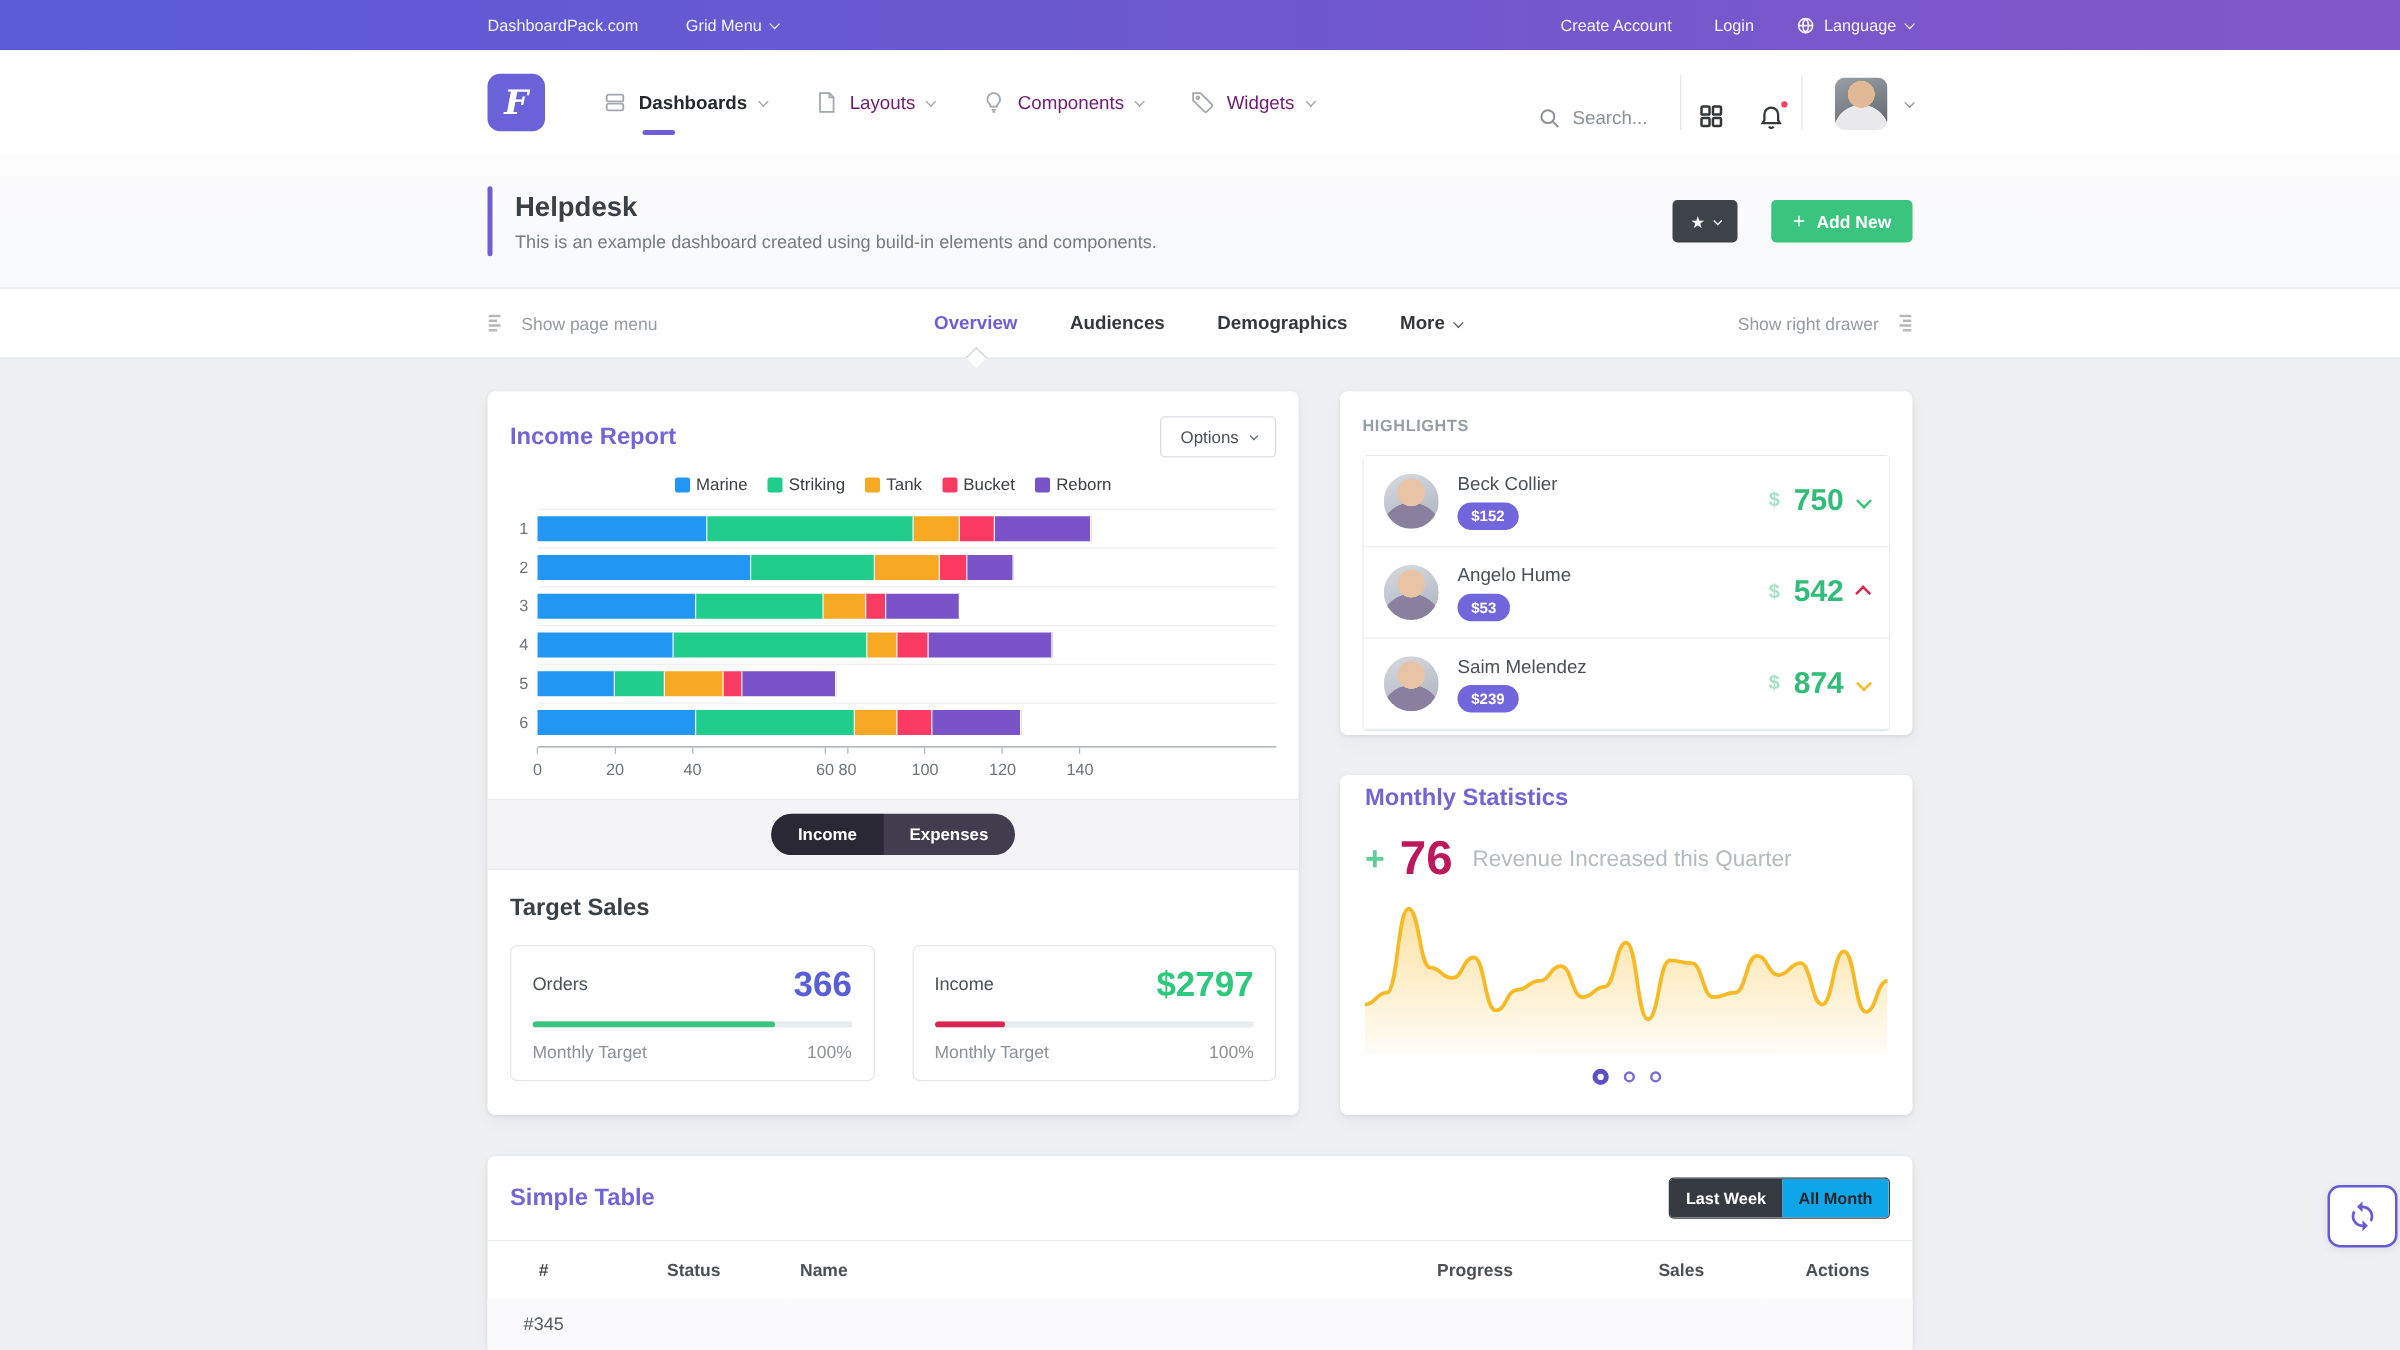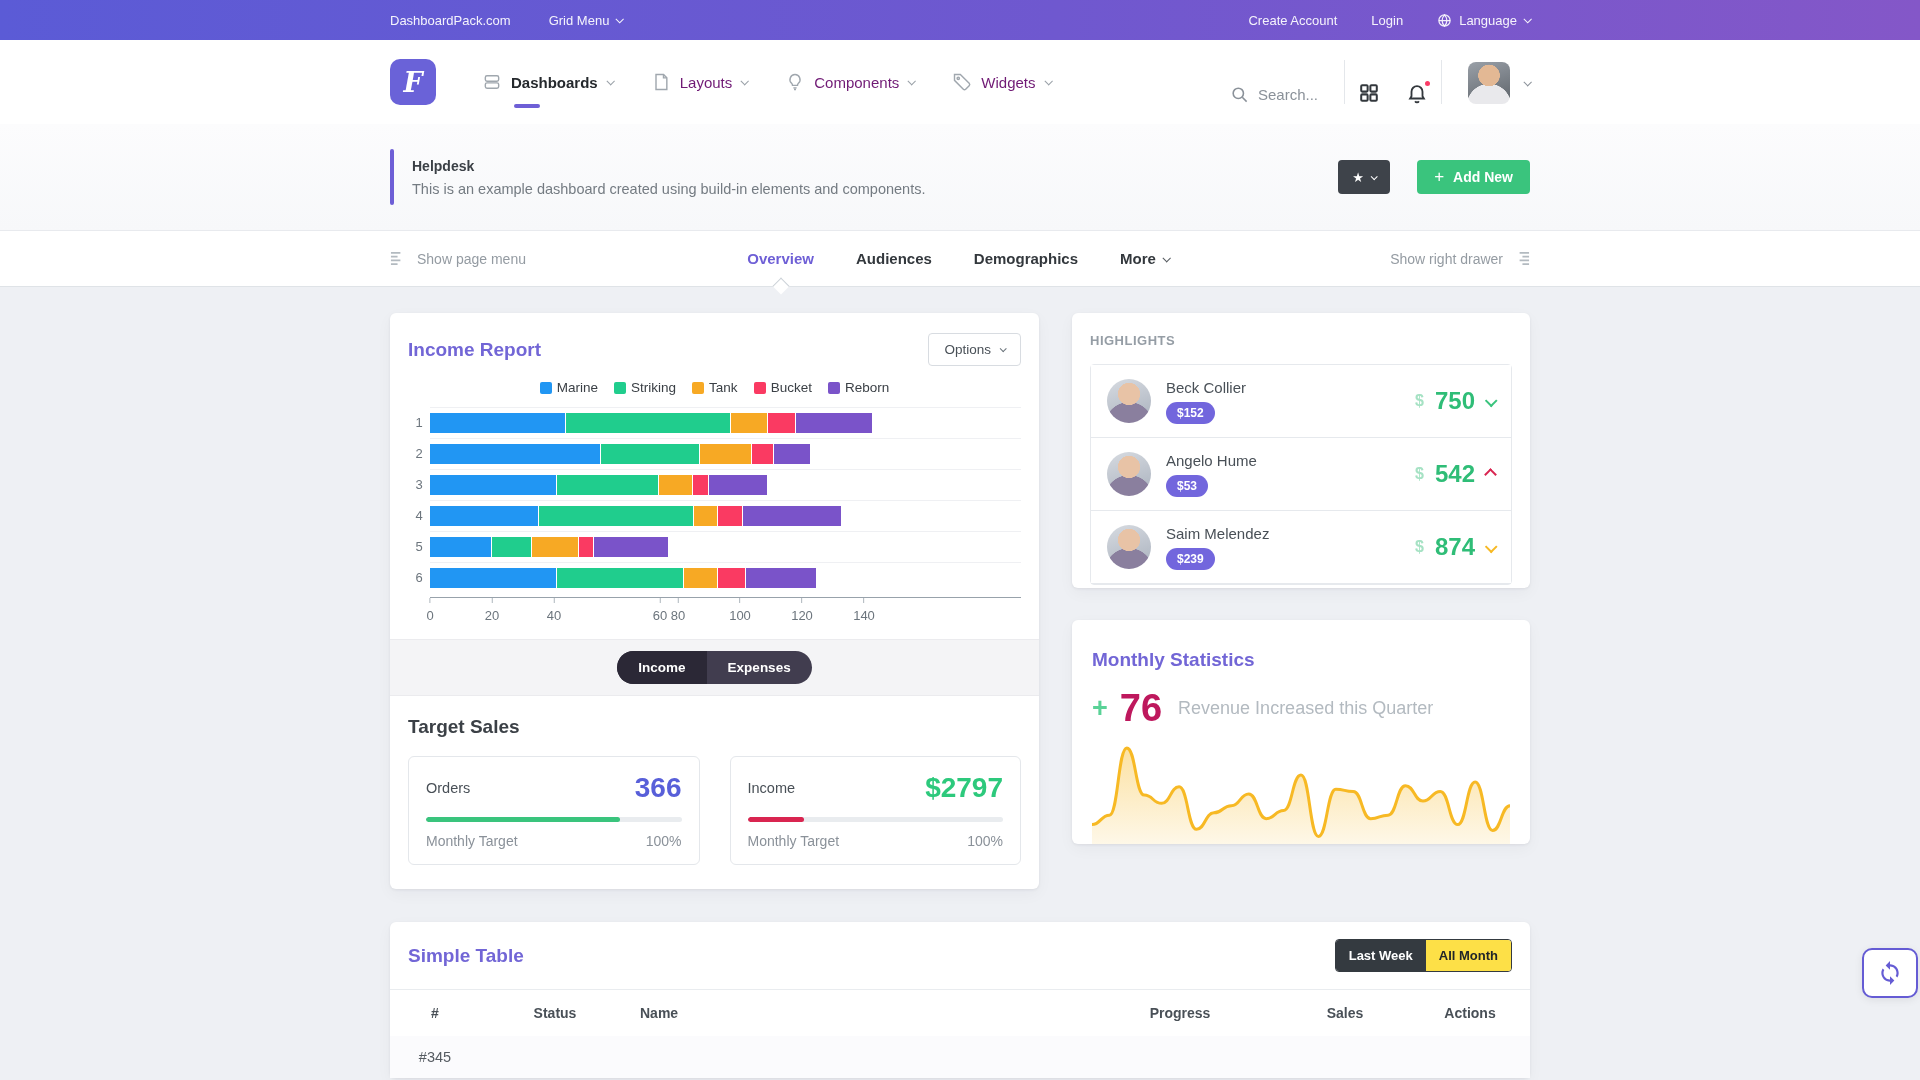--- a/index.html
+++ b/index.html
@@ -40,21 +40,21 @@
   .user-avatar { width:42px; height:42px; border-radius:8px;
     background:radial-gradient(circle at 50% 32%,#e3b894 0 30%,rgba(0,0,0,0) 31%),
                radial-gradient(circle at 50% 105%,#e9e9ec 0 45%,rgba(0,0,0,0) 46%),
                linear-gradient(160deg,#9aa0a8,#5d6369); }
   .user-wrap .chev { color:#8a9199; }
 
   
   .page-header { background:linear-gradient(180deg,#fcfcfd,#f7f8fa); border-bottom:1px solid #e8eaee; padding:25px 0; }
   .page-header .container { display:flex; align-items:center; }
   .title-accent { width:4px; height:56px; background:#6e5fd6; border-radius:2px; margin-right:18px; }
-  .page-title { font-size:14px; font-weight:700; color:#3b4046; }
+  .page-title { font-size:22px; font-weight:700; color:#3b4046; }
   .page-sub { font-size:14.5px; color:#747b82; margin-top:7px; }
   .header-actions { margin-left:auto; display:flex; gap:27px; align-items:center; }
   .btn-star { background:#3e434a; color:#fff; border:none; border-radius:4px; height:34px; width:52px;
     display:flex; align-items:center; justify-content:center; gap:7px; font-size:13px; cursor:pointer; }
   .btn-star .chev { width:5px; height:5px; }
   .btn-add { background:#3ac47d; color:#fff; border:none; border-radius:4px; height:34px; padding:0 17px;
     display:flex; align-items:center; gap:9px; font-size:14px; font-weight:700; cursor:pointer; }
   .btn-add .plus { font-size:17px; font-weight:400; }
 
   
@@ -121,36 +121,36 @@
   .hl-item .avatar { margin-right:15px; }
   .hl-name { font-size:15px; color:#495057; }
   .hl-badge { display:inline-block; background:#7266dd; color:#fff; font-size:12px; font-weight:700;
     padding:4px 11px; border-radius:11px; margin-top:6px; }
   .hl-amount { margin-left:auto; display:flex; align-items:center; gap:11px; }
   .hl-cur { color:#a6e2c4; font-size:16px; font-weight:600; }
   .hl-amt { color:#2fbd77; font-size:24px; font-weight:600; }
   .hl-chev { width:9px; height:9px; border-width:2.2px; }
 
   
-  .ms-card { height:224px; padding:29px 20px 16px; margin-top:32px; overflow:hidden; }
+  .ms-card { height:272px; padding:8px 20px 16px; margin-top:32px; overflow:hidden; }
   .ms-stats { display:flex; align-items:center; gap:12px; margin-top:16px; }
   .ms-plus { color:#5ad297; font-size:27px; font-weight:700; }
   .ms-value { font-size:38px; font-weight:700; color:#be185d; }
   .ms-cap { font-size:18px; color:#b3bac0; margin-left:4px; }
   .ms-chart { margin-top:8px; }
   .ms-chart svg { display:block; width:100%; height:126px; }
   .dots { display:flex; justify-content:center; align-items:center; gap:12px; margin-top:12px; }
   .dot { width:9px; height:9px; border:2px solid #7a6fd8; border-radius:50%; background:#fff; cursor:pointer; }
   .dot.active { width:13px; height:13px; border:4px solid #5b53c5; }
 
   
   .table-card { margin-top:33px; }
   .st-head { display:flex; align-items:center; justify-content:space-between; padding:17px 18px; }
   .btn-group { display:flex; border:1px solid #343a40; border-radius:4px; overflow:hidden; }
-  .btn-group .bg-seg { padding:8px 13px; font-size:13px; font-weight:700; cursor:pointer; background:#fde047; color:#212529; }
+  .btn-group .bg-seg { padding:8px 13px; font-size:13px; font-weight:700; cursor:pointer; background:#0ea5e9; color:#212529; }
   .btn-group .bg-seg.active { background:#343a40; color:#fff; }
   table { width:100%; border-collapse:collapse; border-top:1px solid #e9ecef; }
   th { padding:15px 10px; font-size:14px; font-weight:700; color:#495057; text-align:center; }
   th.left, td.left { text-align:left; }
   td { padding:13px 10px; text-align:center; vertical-align:middle; background:#fbfbfd; }
   .col-id{width:90px} .col-status{width:150px} .col-progress{width:200px} .col-sales{width:130px} .col-actions{width:120px}
   .row-id { color:#555b61; font-size:14.5px; }
 
   
   .float-refresh { position:absolute; left:1862px; top:948px; width:56px; height:50px; background:#fff;

